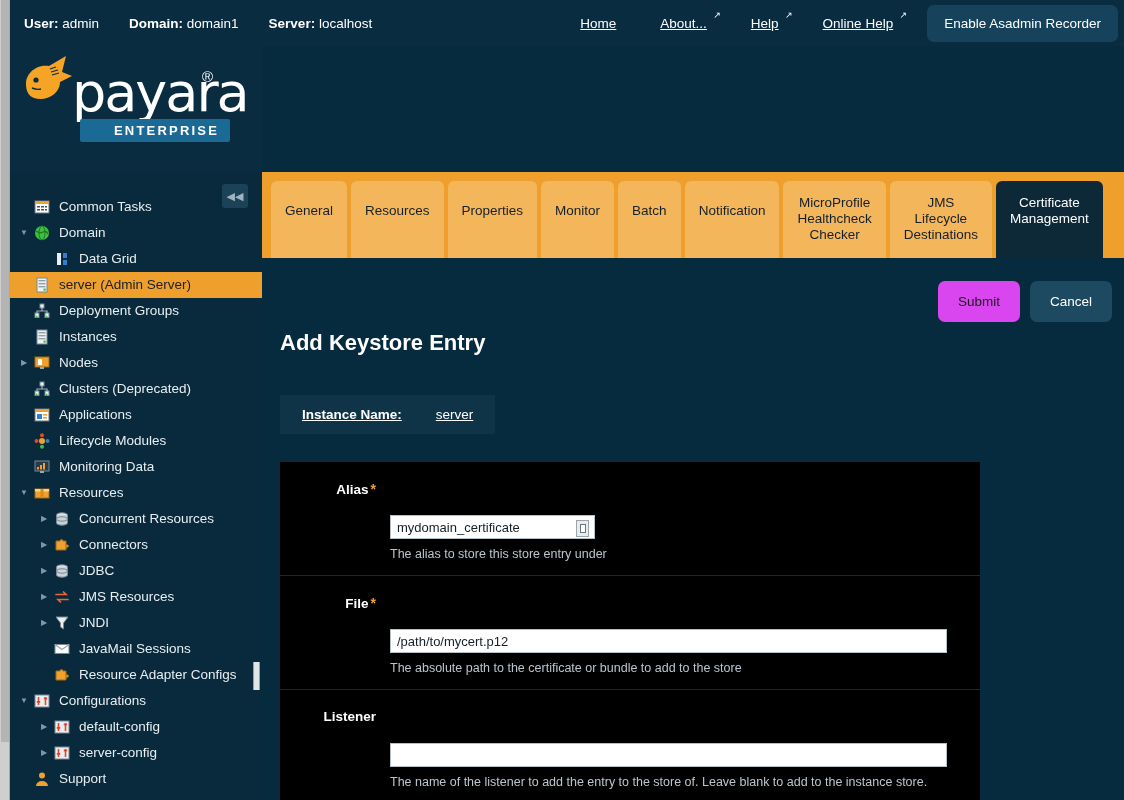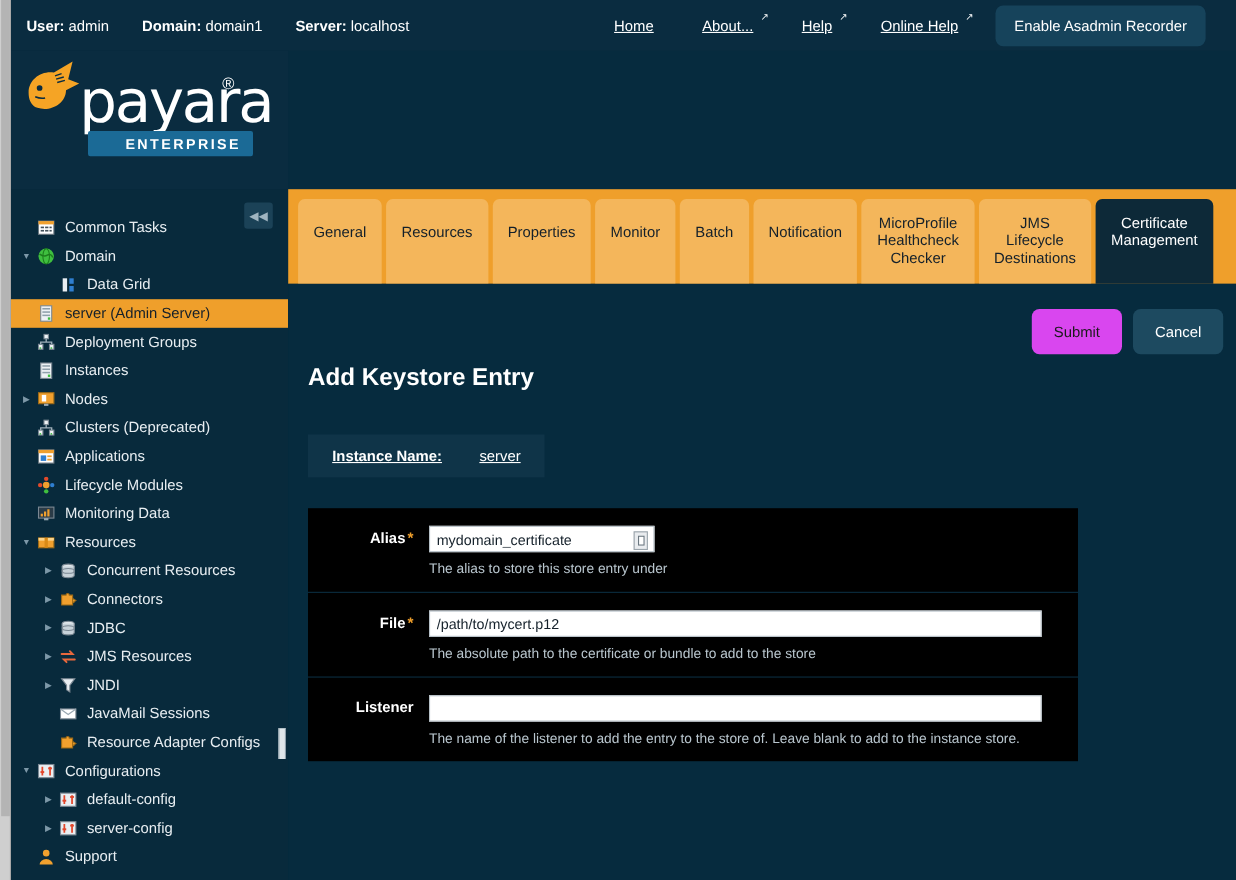--- a/index.html
+++ b/index.html
@@ -53,21 +53,21 @@
   }
   .hl-item { white-space: nowrap; }
   .hl-item b { font-weight: bold; }
   .hl-item span { font-weight: normal; }
 
   .header-right {
     margin-left: auto;
     display: flex;
     align-items: center;
     gap: 0px;
-    padding-right: 28px;
+    padding-right: 6px;
   }
   .hr-link {
     color: #ffffff;
     font-size: 13.5px;
     text-decoration: underline;
     cursor: pointer;
     position: relative;
     padding: 0 22px;
     white-space: nowrap;
   }
@@ -332,21 +332,21 @@
     display: flex;
     align-items: center;
     justify-content: center;
   }
   .autofill-icon i {
     display: block;
     width: 6px; height: 9px;
     border: 1px solid #6b7780;
     background: #ffffff;
   }
-  .input-wrap { position: relative; display: inline-block; }
+  .input-wrap { position: relative; display: inline-block; margin-top: 37px; }
   .f-help {
     font-size: 12.5px;
     color: #b9c6ce;
     margin-top: 8px;
   }
 </style>
 </head>
 <body>
 
 <div id="app">

